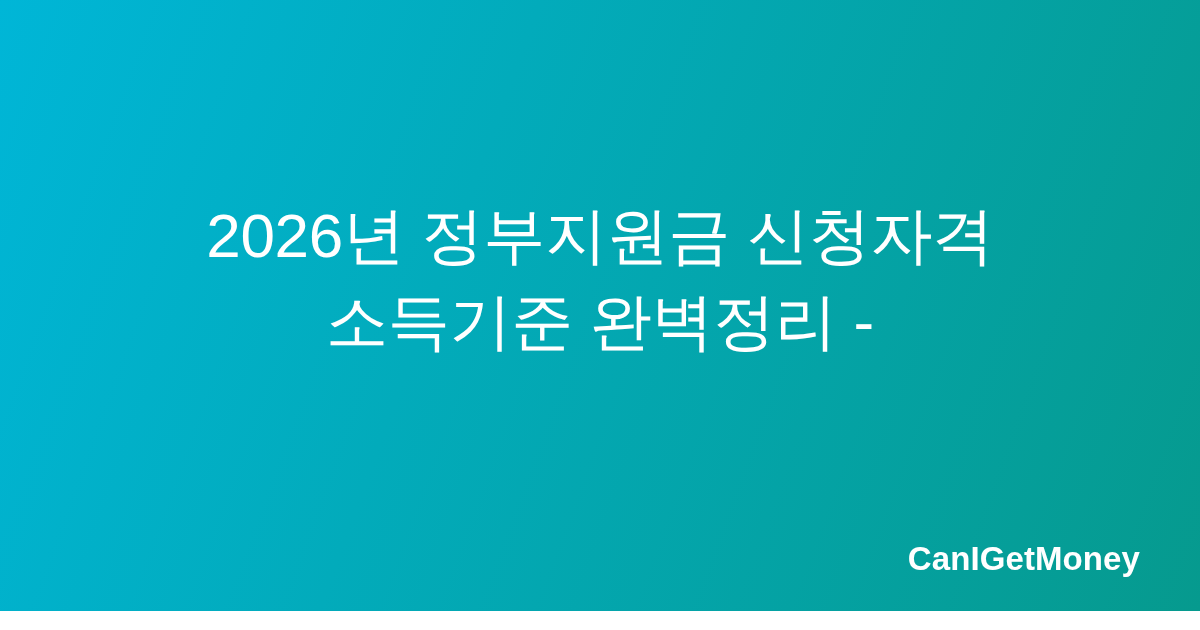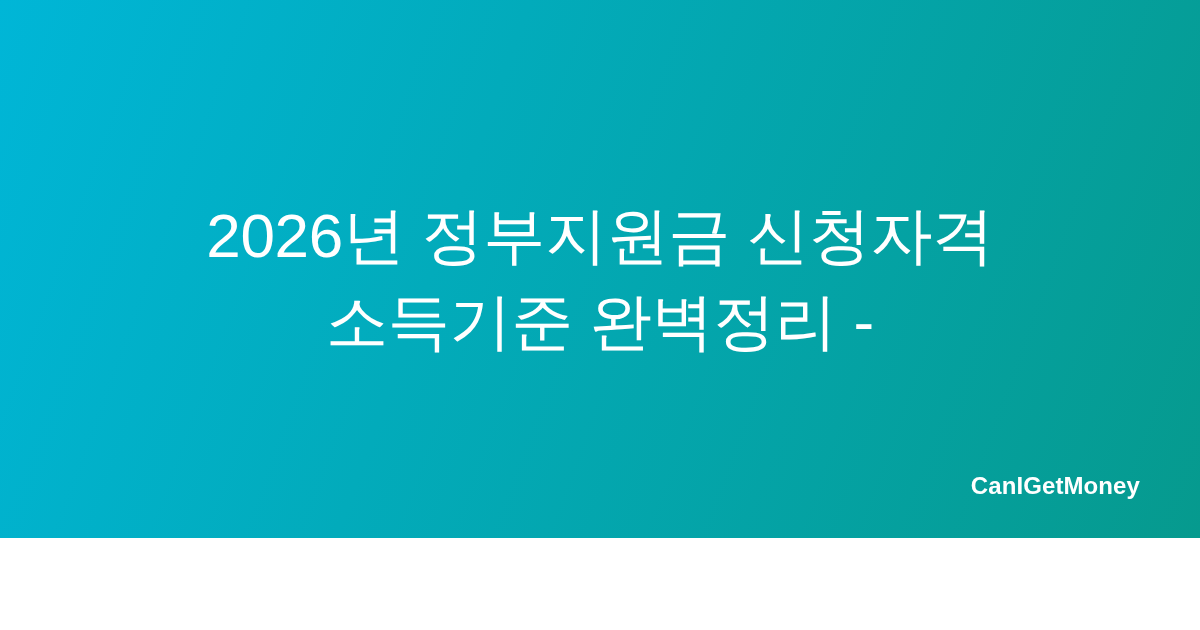--- a/index.html
+++ b/index.html
@@ -12,21 +12,21 @@
   }
 
   body {
     font-family: "Liberation Sans", "DejaVu Sans", sans-serif;
   }
 
   
   .og-card {
     position: relative;
     width: 1200px;
-    height: 538px;
+    height: 611px;
     box-sizing: border-box;
     
     background: linear-gradient(110deg, #00b6d7 0%, #02abbb 38%, #03a3a7 62%, #069a8e 100%);
     overflow: hidden;
   }
 
   
   .headline-wrap {
     position: absolute;
     left: 0;
@@ -58,21 +58,21 @@
   }
 
   
   .brand {
     position: absolute;
     right: 60px;
     bottom: 36px;
     color: #ffffff;
     font-family: "Liberation Sans", "DejaVu Sans", sans-serif;
     font-weight: 700;
-    font-size: 24px;
+    font-size: 33px;
     line-height: 32px;
     letter-spacing: 0.1px;
     white-space: nowrap;
   }
 </style>
 </head>
 <body>
 
 <div class="og-card" style="background: linear-gradient(110deg, rgb(0, 182, 215) 0%, rgb(2, 171, 187) 38%, rgb(6, 154, 142) 100%);">
 

